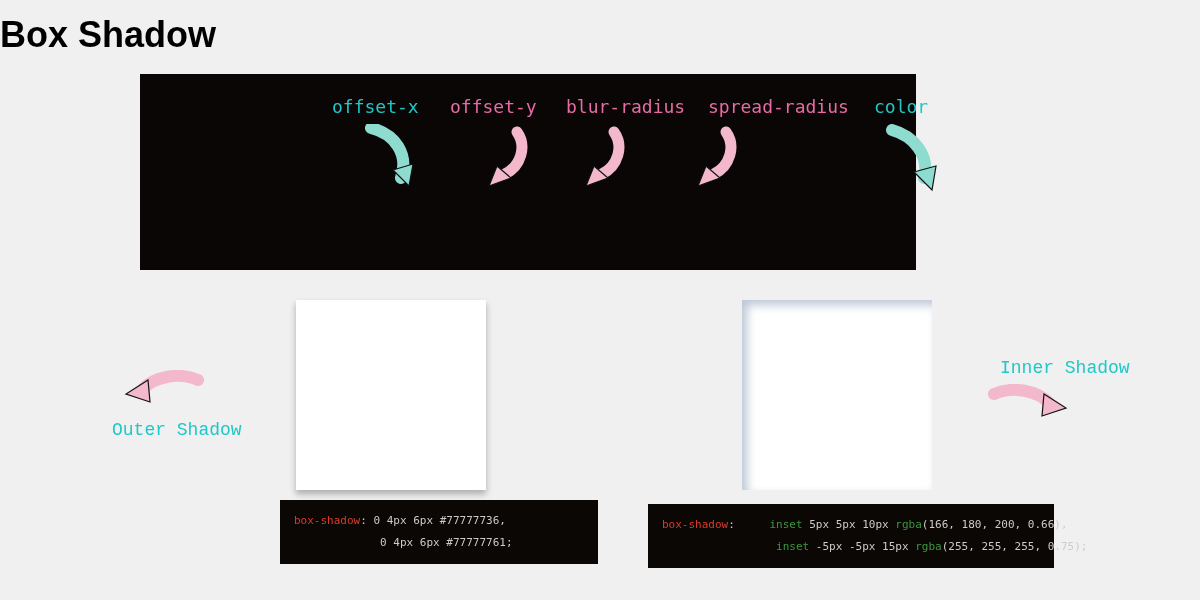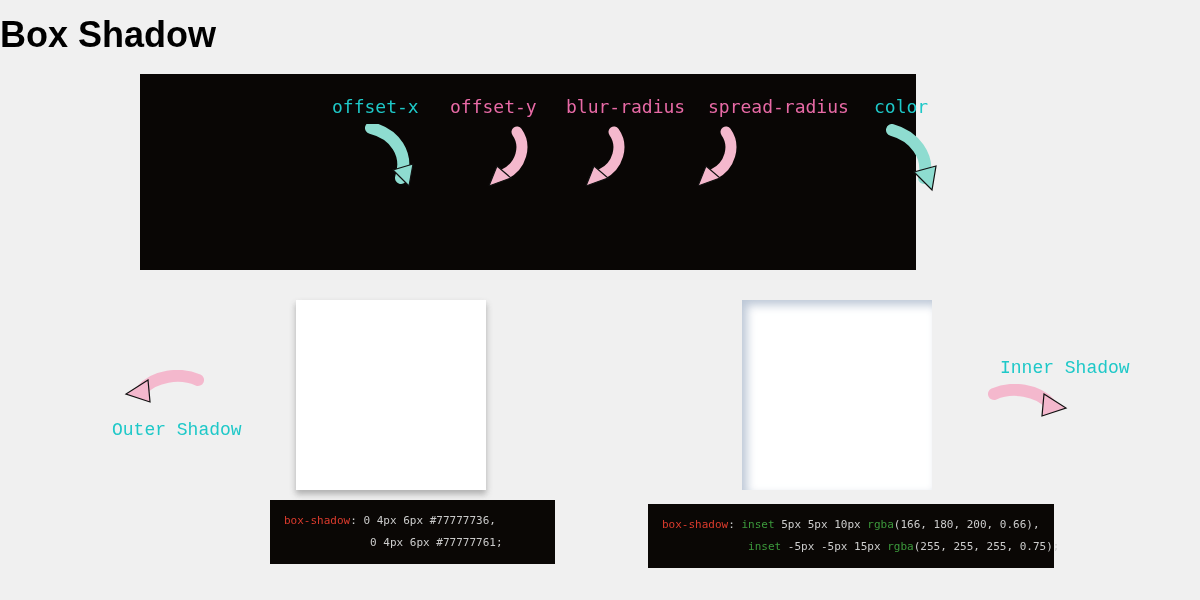--- a/index.html
+++ b/index.html
@@ -80,21 +80,21 @@
     position: absolute;
     background: #0a0705;
     font-family: "Menlo","Consolas",monospace;
     font-size: 11px;
     color: #ccc;
     padding: 10px 14px;
     line-height: 2;
     white-space: pre;
   }
   .snippet .prop { color: #dc3b2d; }
-  .snippet .kw   { color: #3c9a3c; }
+  .snippet .kw   { color: #3c9a3c; margin-left: 28px; }
   .snippet .rgba { color: #3c9a3c; }
   .snippet .hex  { color: #c9c9c9; }
   
   .arrow { position: absolute; }
   .arrow svg { display: block; }
 </style>
 </head>
 <body>
 
 <h1 class="title">Box Shadow</h1>
@@ -143,21 +143,21 @@
 
 <div class="demo-outer"></div>
 <div class="side-label" style="left:112px; top:420px">Outer Shadow</div>
 <div class="arrow" style="left:124px; top:370px">
   <svg width="80" height="44" viewBox="0 0 80 44">
       <path d="M74 10 C 56 2, 30 6, 18 20" fill="none" stroke="#f4b8cd" stroke-width="12" stroke-linecap="round"></path>
       <path d="M24 10 L2 24 L26 32 Z" fill="#f4b8cd" stroke="#111" stroke-width="1.2"></path>
     </svg>
 </div>
 
-<div class="snippet" style="left:270px; top:500px; width:285px"><span class="prop">box-shadow</span><span>:</span><span> 0 4px 6px </span><span class="hex">#77777736</span><span>,</span>
+<div class="snippet" style="left:280px; top:500px; width:318px"><span class="prop">box-shadow</span><span>:</span><span> 0 4px 6px </span><span class="hex">#77777736</span><span>,</span>
 <span>             </span><span>0 4px 6px </span><span class="hex">#77777761</span><span>;</span></div>
 
 <div class="demo-inner"></div>
 <div class="side-label" style="left:1000px; top:358px">Inner Shadow</div>
 <div class="arrow" style="left:988px; top:384px">
   <svg width="80" height="44" viewBox="0 0 80 44">
       <path d="M6 10 C 24 2, 50 6, 62 20" fill="none" stroke="#f4b8cd" stroke-width="12" stroke-linecap="round"></path>
       <path d="M56 10 L78 24 L54 32 Z" fill="#f4b8cd" stroke="#111" stroke-width="1.2"></path>
     </svg>
 </div>

